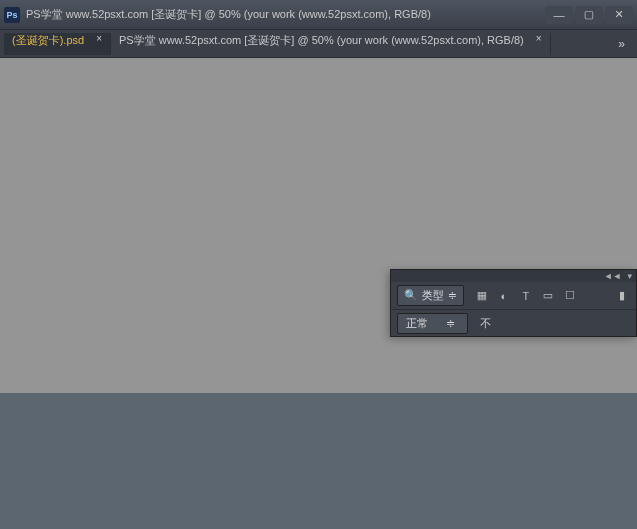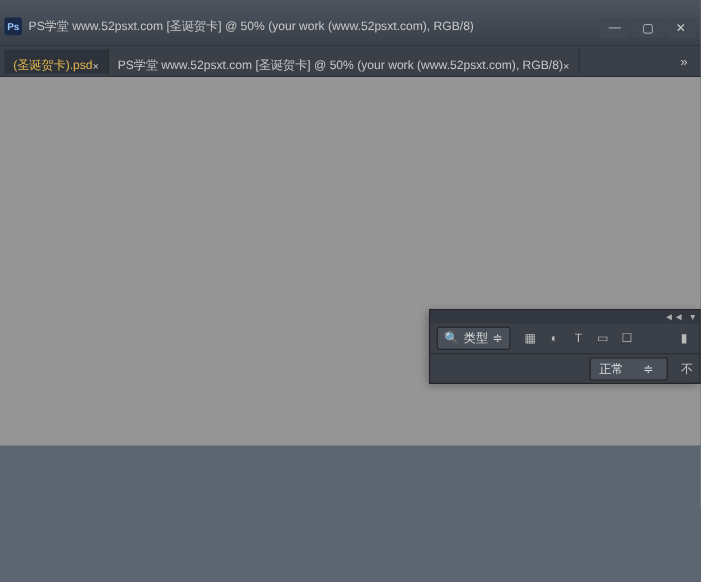--- a/index.html
+++ b/index.html
@@ -1,46 +1,46 @@
 <!DOCTYPE html>
 <html><head>
 <meta charset="utf-8">
 <style>
 * { margin: 0; padding: 0; box-sizing: border-box; font-family: "Microsoft YaHei", Arial, sans-serif; }
 body { width: 637px; height: 529px; background: #5a6570; overflow: hidden; }
 
-.titlebar { height: 42px; background: linear-gradient(#4d5560, #3a3f48); display: flex; padding: 16px 4px; color: #c8c8c8; font-size: 11px; border-bottom: 1px solid #2a2e35; }
+.titlebar { height: 30px; background: linear-gradient(#4d5560, #3a3f48); display: flex; align-items: center; padding: 0 4px; color: #c8c8c8; font-size: 11px; border-bottom: 1px solid #2a2e35; }
 .ps-icon { width: 16px; height: 16px; background: #1a2b4a; color: #9ac8ff; font-size: 9px; font-weight: bold; display: flex; align-items: center; justify-content: center; margin-right: 6px; border-radius: 2px; }
 .title-text { flex: 1; }
 .win-controls { display: flex; gap: 2px; }
 .win-btn { width: 28px; height: 18px; background: #424852; color: #c8c8c8; display: flex; align-items: center; justify-content: center; cursor: pointer; font-size: 11px; border-radius: 2px; }
 
 .tab-strip { height: 28px; background: #3a3f48; display: flex; align-items: center; padding: 0 4px; border-bottom: 1px solid #2a2e35; }
-.doc-tab { height: 22px; display: flex; align-items: flex-end; padding: 0 8px; color: #c8c8c8; font-size: 11px; gap: 0; border-right: 1px solid #2a2e35; }
+.doc-tab { height: 22px; display: flex; align-items: flex-start; padding: 0 8px; color: #c8c8c8; font-size: 11px; gap: 12px; border-right: 1px solid #2a2e35; }
 .doc-tab.active { background: #2e333b; color: #e3b84a; }
 .tab-close { color: #c8c8c8; font-size: 10px; cursor: pointer; }
 .tab-overflow { margin-left: auto; color: #c8c8c8; font-size: 12px; padding: 0 8px; cursor: pointer; }
 
 .canvas-area { position: relative; width: 100%; height: calc(529px - 26px - 28px); background: #959595; }
 
 .panel { position: absolute; right: 0; top: 211px; width: 247px; background: #3a3f48; border: 1px solid #222; box-shadow: -2px 2px 8px rgba(0,0,0,0.3); }
 .panel-collapse { height: 12px; background: #323740; display: flex; justify-content: flex-end; align-items: center; padding: 0 4px; gap: 6px; }
 .panel-collapse span { color: #aaa; font-size: 9px; cursor: pointer; }
 
 .panel-tabs { height: 22px; display: flex; align-items: flex-end; background: #323740; padding: 0 2px; gap: 1px; }
 .panel-tab { padding: 3px 10px; font-size: 11px; color: #b8b8b8; background: #323740; cursor: pointer; border-top-left-radius: 3px; border-top-right-radius: 3px; }
 .panel-tab.active { background: #3a3f48; color: #e0e0e0; }
 .panel-menu { margin-left: auto; padding: 0 6px; color: #aaa; cursor: pointer; font-size: 11px; }
 
 .filter-row { height: 28px; display: flex; align-items: center; padding: 0 6px; gap: 6px; border-bottom: 1px solid #2a2e35; }
 .filter-select { display: flex; align-items: center; gap: 4px; background: #4a505a; border: 1px solid #222; border-radius: 2px; padding: 2px 6px; color: #ddd; font-size: 11px; cursor: pointer; }
 .filter-icons { display: flex; gap: 6px; margin-left: 4px; }
 .filter-icon { width: 16px; height: 16px; display: flex; align-items: center; justify-content: center; color: #bbb; cursor: pointer; font-size: 11px; }
 
-.blend-row { height: 26px; display: flex; align-items: center; padding: 0 6px; gap: 6px; justify-content: flex-end; }
+.blend-row { height: 26px; display: flex; align-items: center; padding: 0 6px; gap: 6px; }
 .blend-select { flex: 0 0 auto; display: flex; align-items: center; background: #4a505a; border: 1px solid #222; border-radius: 2px; padding: 2px 12px 2px 8px; color: #ddd; font-size: 11px; cursor: pointer; gap: 18px; }
 .opacity-label { color: #ccc; font-size: 11px; margin-left: 6px; }
 
 .cutoff { position: absolute; left: 0; right: 0; bottom: 0; top: 335px; background: #5b6670; }
 </style>
 </head>
 <body>
 
 <div class="titlebar">
   <div class="ps-icon">Ps</div>

